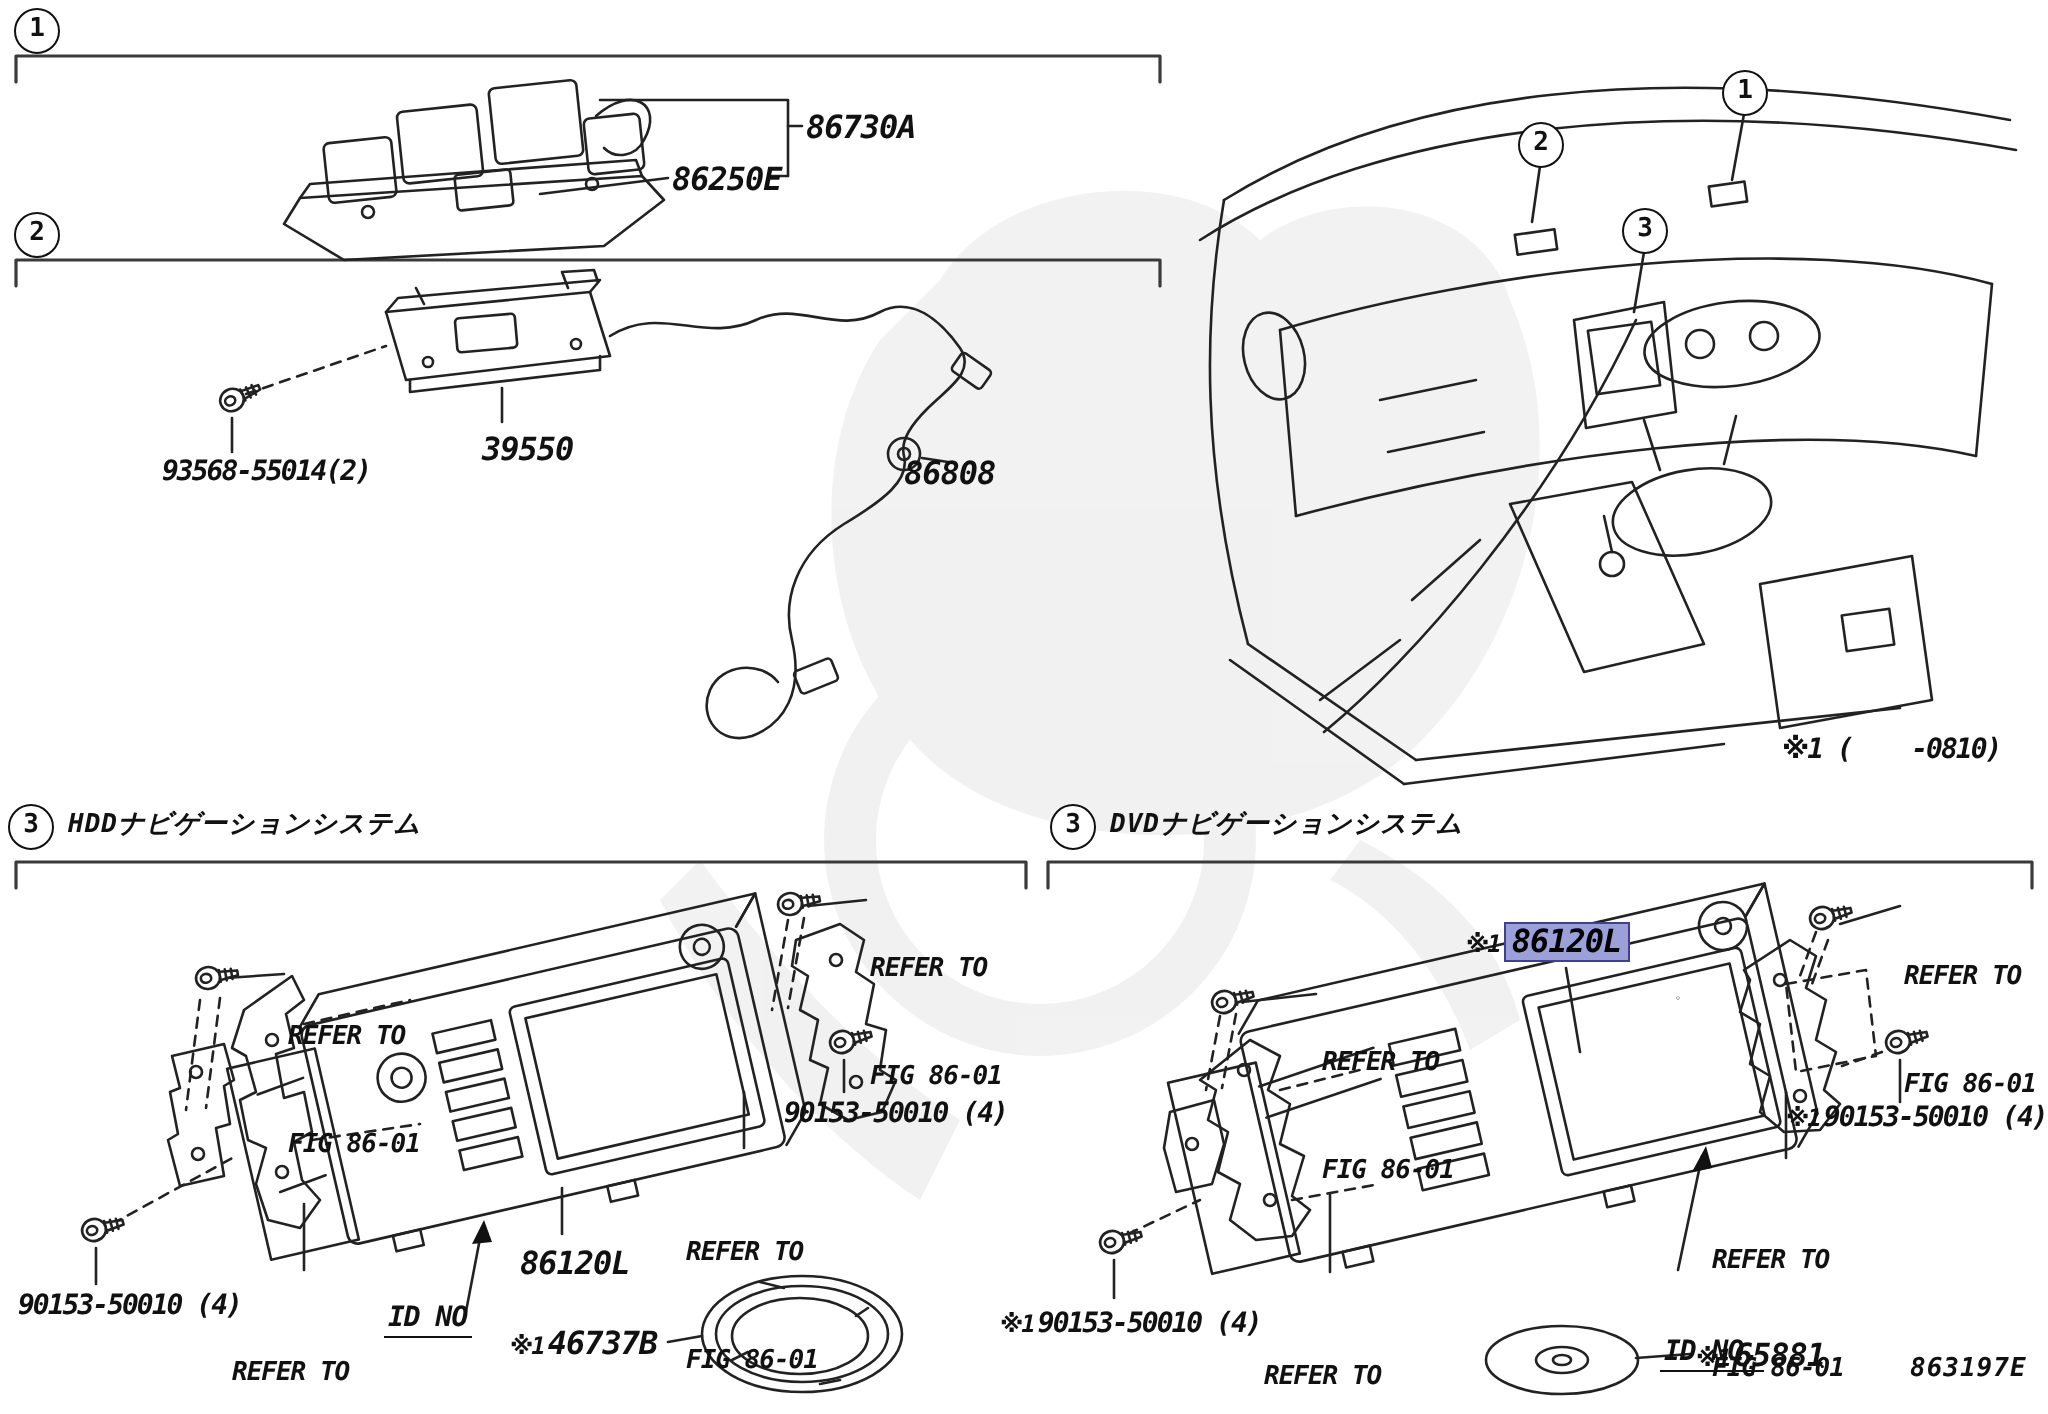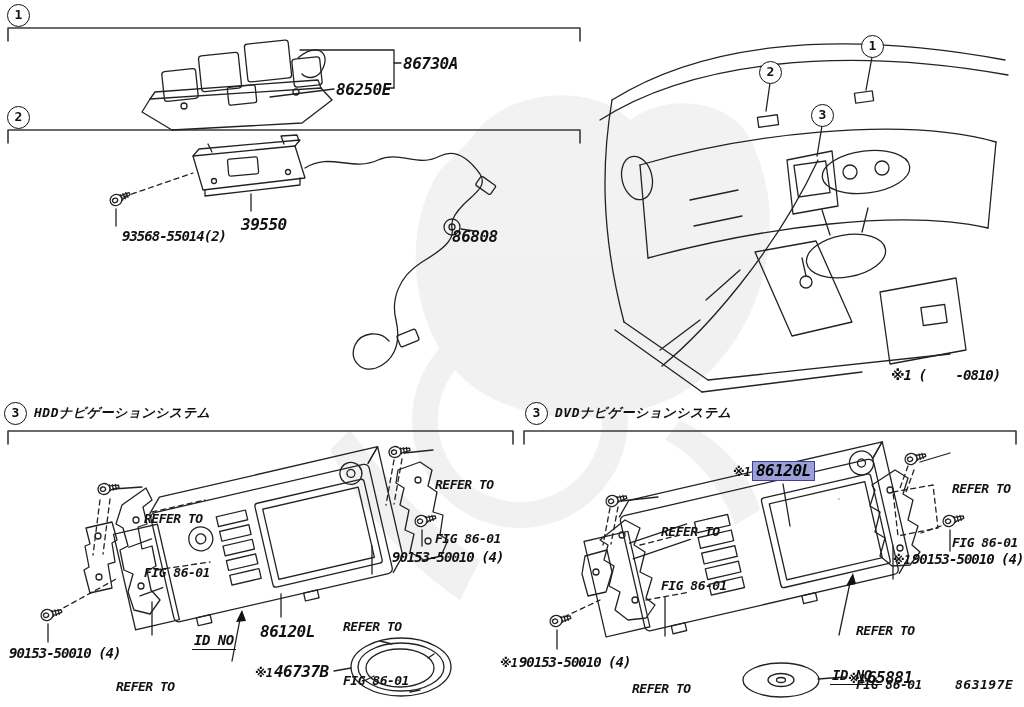--- a/index.html
+++ b/index.html
@@ -255,21 +255,21 @@
       <ellipse cx="781" cy="680" rx="4.5" ry="2.5"></ellipse>
     </g>
   </g>
 </svg>
 
   <span class="circled" style="left:7px;top:4px;">1</span>
   <div class="lbl pn" style="left:403px;top:55px;">86730A</div>
   <div class="lbl pn" style="left:336px;top:81px;">86250E</div>
 
   <span class="circled" style="left:7px;top:106px;">2</span>
-  <div class="lbl pn-sm" style="left:81px;top:229px;margin-left:41px;">93568-55014(2)</div>
+  <div class="lbl pn-sm" style="left:81px;top:229px;">93568-55014(2)</div>
   <div class="lbl pn" style="left:241px;top:216px;">39550</div>
   <div class="lbl pn" style="left:452px;top:228px;">86808</div>
 
   <span class="circled" style="left:861px;top:35px;">1</span>
   <span class="circled" style="left:759px;top:61px;">2</span>
   <span class="circled" style="left:811px;top:104px;">3</span>
   <div class="lbl pn-sm" style="left:891px;top:368px;text-align:center;">※1 (    -0810)</div>
 
   <span class="circled" style="left:4px;top:402px;">3</span>
   <div class="lbl jtitle" style="left:34px;top:406px;">HDDナビゲーションシステム</div>
@@ -287,21 +287,21 @@
     <div>FIG 86-01</div>
     
   </div>
   <div class="lbl pn" style="left:260px;top:623px;">86120L</div>
   <div class="lbl pn-sm" style="left:9px;top:646px;">90153-50010 (4)</div>
   <div class="lbl refer" style="left:116px;top:642px;">
     <div>REFER TO</div>
     
     
   </div>
-  <div class="lbl" style="left:192px;top:631px;"><span class="idno">ID NO</span></div>
+  <div class="lbl" style="left:192px;top:649px;"><span class="idno">ID NO</span></div>
   <div class="lbl row" style="left:255px;top:663px;">
     <span class="note">※1</span>
     <span class="pn">46737B</span>
   </div>
 
   <span class="circled" style="left:525px;top:402px;">3</span>
   <div class="lbl jtitle" style="left:555px;top:406px;">DVDナビゲーションシステム</div>
   <div class="lbl row" style="left:733px;top:461px;">
     <span class="note">※1</span>
     <span class="hl">86120L</span>

